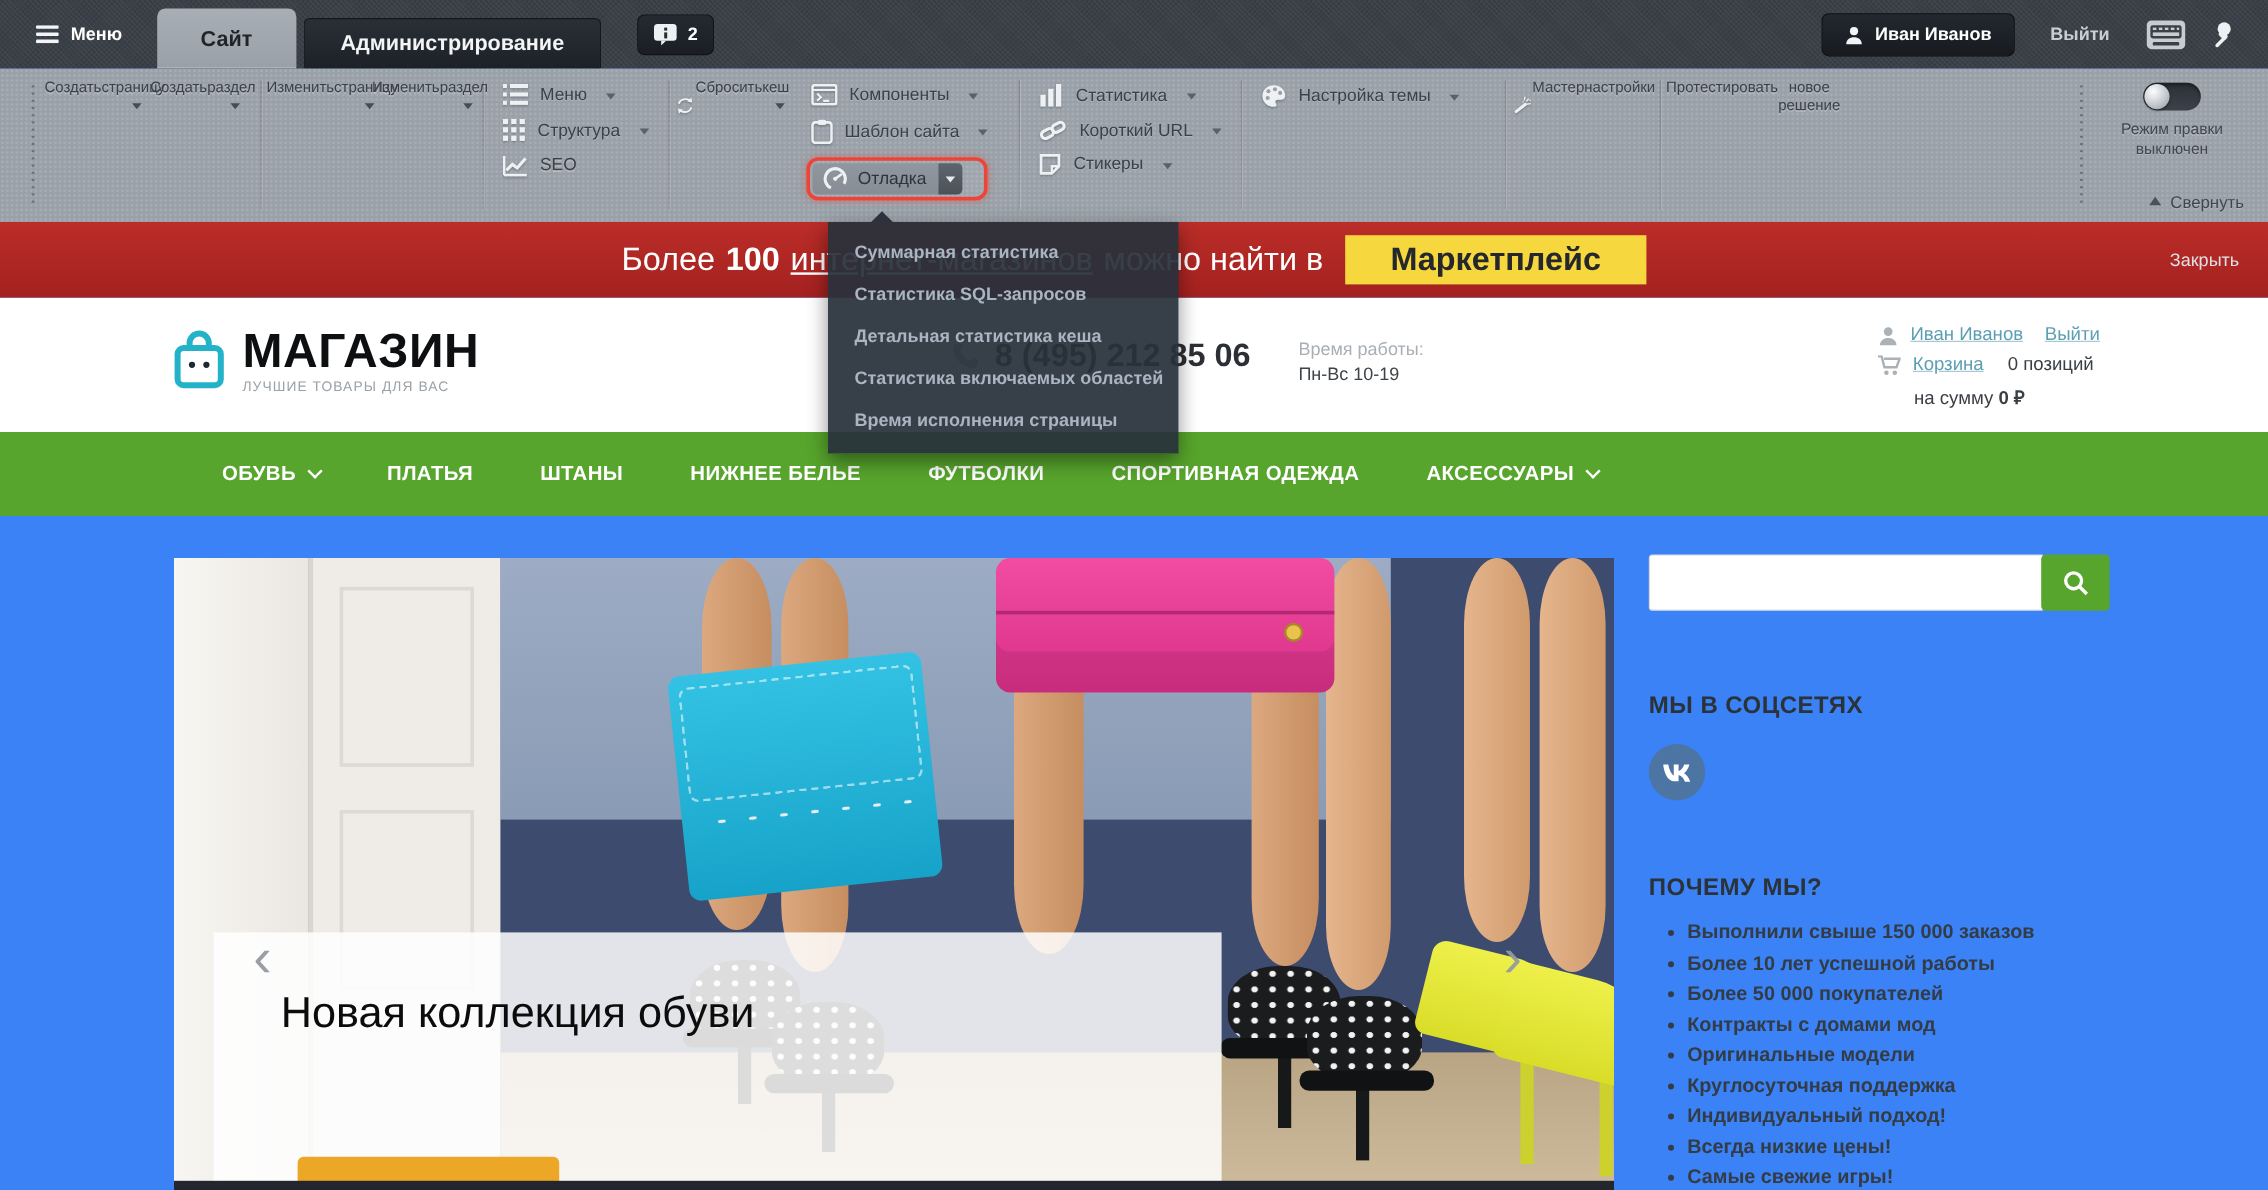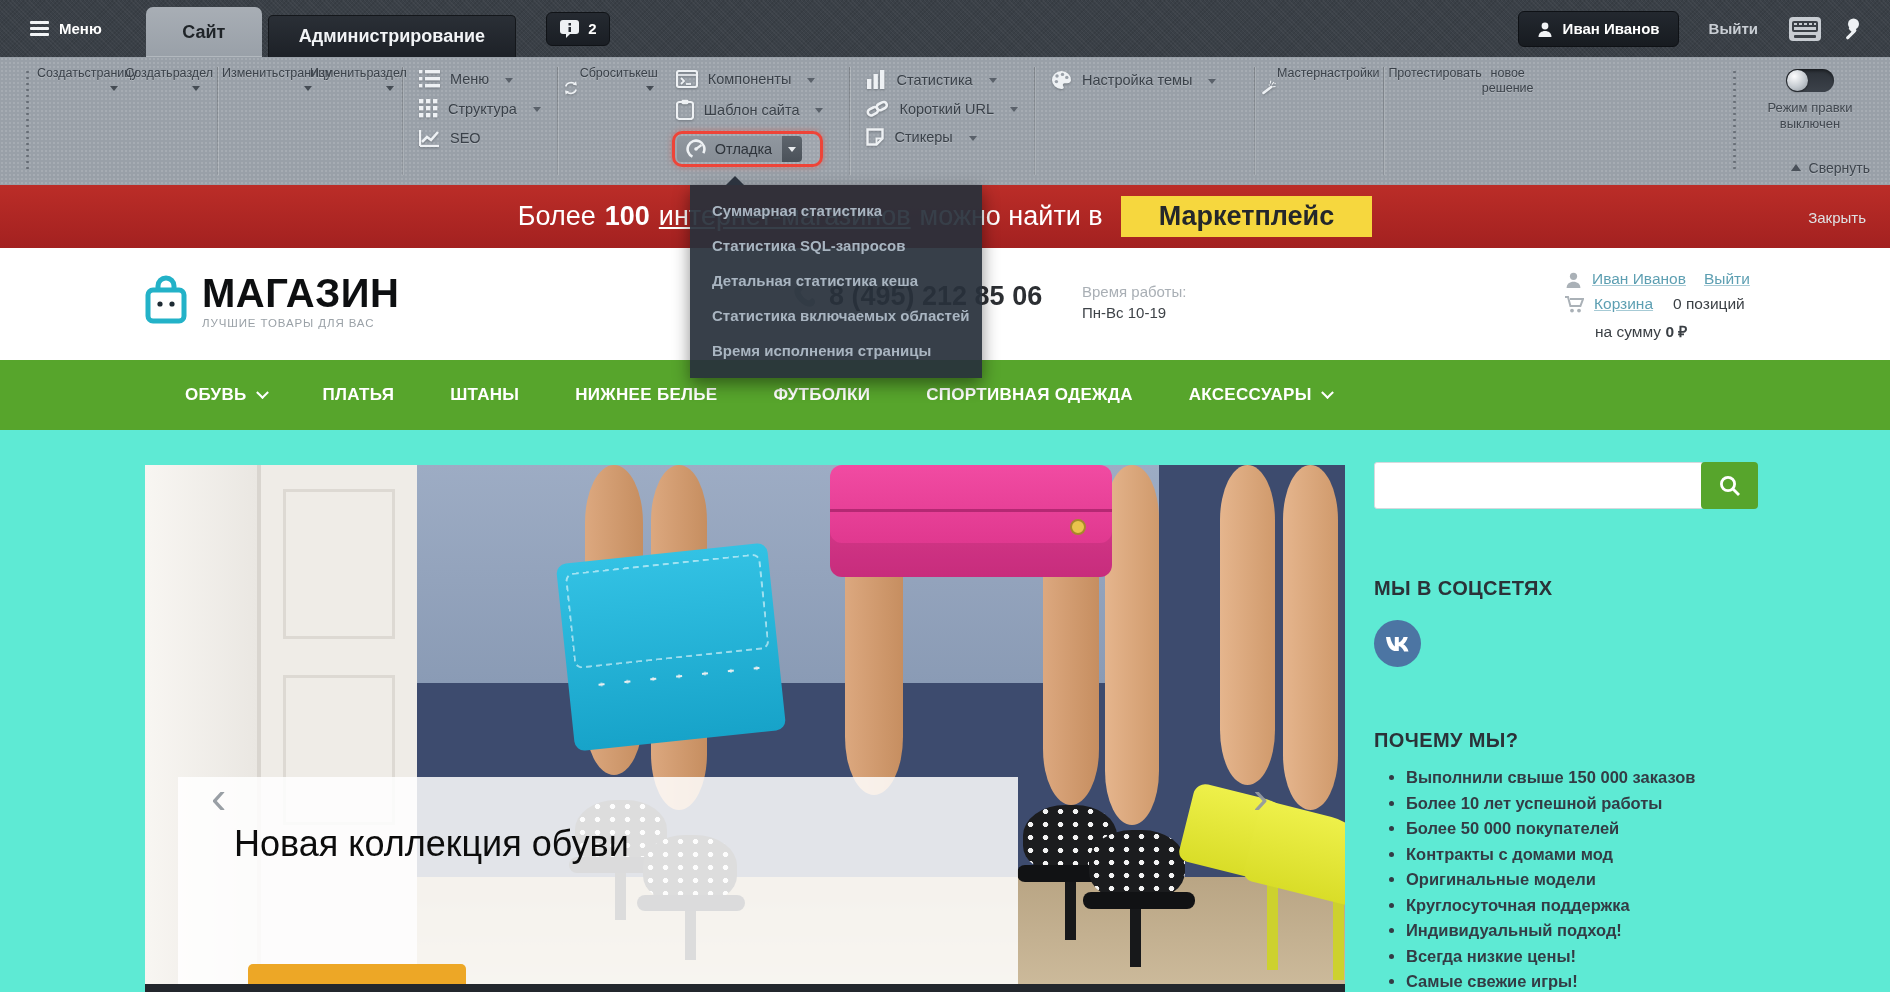--- a/index.html
+++ b/index.html
@@ -1,25 +1,25 @@
 <!DOCTYPE html>
 <html><head>
 <meta charset="utf-8">
 <style>
   * { margin:0; padding:0; box-sizing:border-box; }
   body { font-family:"Liberation Sans", sans-serif; background:#fff; }
-  .screen { position:relative; width:1890px; height:992px; overflow:hidden; background:#5eead4; }
+  .screen { position:relative; width:1890px; height:992px; overflow:hidden; background:#3b82f6; }
 
   
   .topbar { position:relative; height:57px; background:#3a4047;
     background-image:repeating-linear-gradient(45deg, rgba(255,255,255,.04) 0 1px, transparent 1px 3px),
                      repeating-linear-gradient(-45deg, rgba(0,0,0,.08) 0 1px, transparent 1px 3px);
     display:flex; align-items:center; z-index:30; }
   .menu-toggle { display:flex; align-items:center; gap:10px; margin-left:30px; color:#fff; font-weight:bold; font-size:15px; cursor:pointer; }
-  .tab-site { margin-left:44px; width:116px; height:50px; align-self:flex-end;
+  .tab-site { margin-left:29px; width:116px; height:50px; align-self:flex-end;
     background:linear-gradient(#a8aeb5,#99a0a8); border-radius:7px 7px 0 0;
     display:flex; align-items:center; justify-content:center;
     color:#1f2428; font-weight:bold; font-size:18px; box-shadow:0 -1px 0 rgba(255,255,255,.25) inset; cursor:pointer; }
   .tab-admin { margin-left:6px; height:42px; padding:0 30px; border-radius:5px 5px 0 0;
     background:linear-gradient(#2a2f36,#1d2127); border:1px solid #14171b; border-bottom:none;
     display:flex; align-items:center; color:#f2f4f6; font-weight:bold; font-size:18px; align-self:flex-end; cursor:pointer; }
   .notif { margin-left:30px; height:34px; padding:0 13px; border-radius:6px;
     background:linear-gradient(#252a31,#1a1e24); border:1px solid #101317;
     display:flex; align-items:center; gap:9px; color:#fff; font-weight:bold; font-size:15px; cursor:pointer; }
   .top-spacer { flex:1; }

